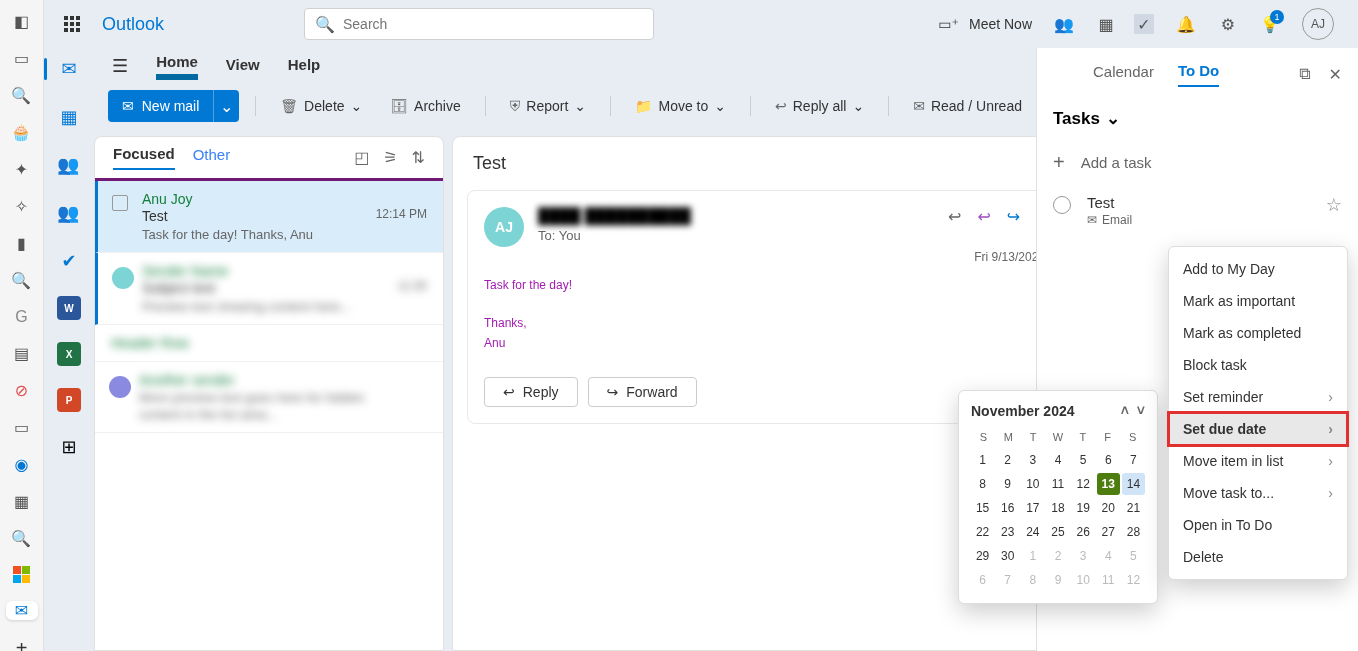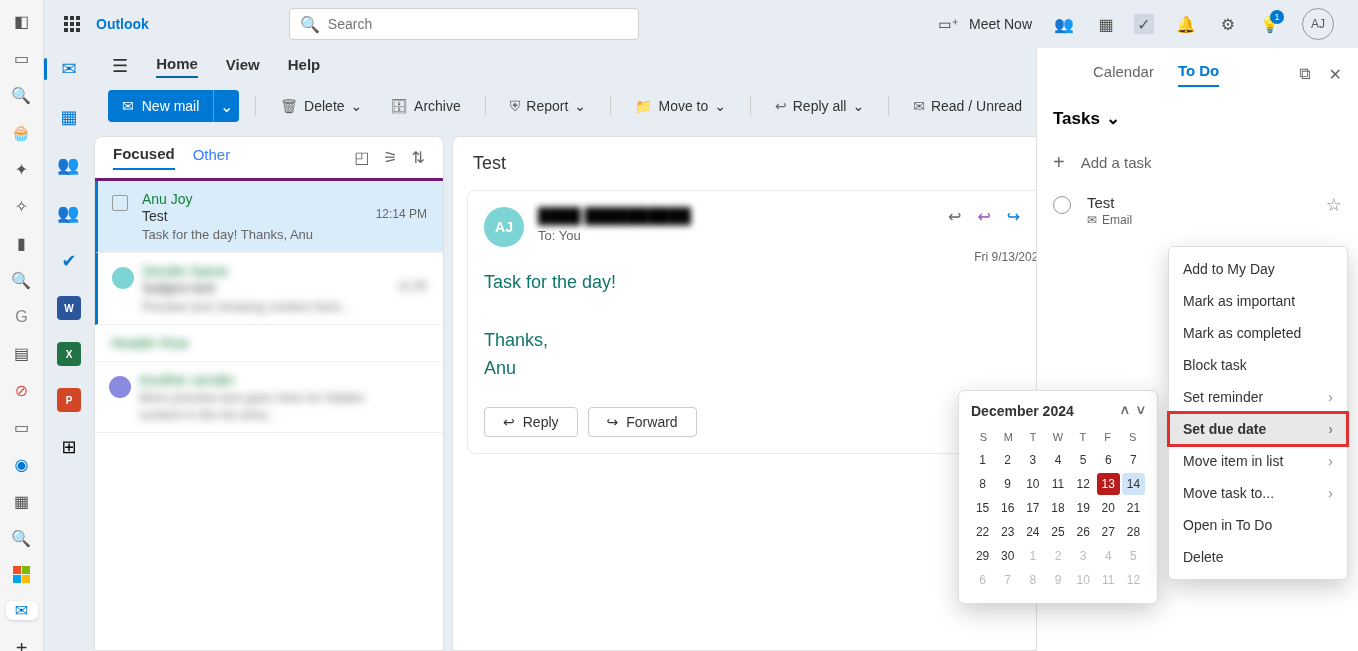--- a/index.html
+++ b/index.html
@@ -13,42 +13,42 @@
 .ms-logo span:nth-child(1){background:#f25022} .ms-logo span:nth-child(2){background:#7fba00} .ms-logo span:nth-child(3){background:#00a4ef} .ms-logo span:nth-child(4){background:#ffb900}
 
 
 .app { position: absolute; left: 44px; top: 0; width: 1314px; height: 651px; background: #e8edf3; }
 
 
 .header { height: 48px; display: flex; align-items: center; padding: 0 12px; background: #e8edf3; }
 .waffle { width: 32px; height: 32px; display: flex; align-items: center; justify-content: center; cursor: pointer; }
 .waffle-grid { display: grid; grid-template: repeat(3,4px)/repeat(3,4px); gap: 2px; }
 .waffle-grid span { background: #333; }
-.brand { color: #0078d4; font-size: 14px; font-weight: 700; margin-left: 8px; }
+.brand { color: #0078d4; font-size: 18px; font-weight: 400; margin-left: 14px; }
 .search-box { margin-left: 140px; width: 350px; height: 32px; background: #fff; border-radius: 4px; display: flex; align-items: center; padding: 0 10px; border: 1px solid #d0d0d0; }
 .search-box input { border: none; outline: none; width: 100%; margin-left: 8px; font-size: 14px; }
 .header-right { margin-left: auto; display: flex; align-items: center; gap: 22px; padding-right: 12px; }
 .meet-btn { display: flex; align-items: center; gap: 10px; color: #333; font-size: 14px; cursor: pointer; }
 .hicon { width: 20px; height: 20px; color: #555; cursor: pointer; display: flex; align-items: center; justify-content: center; position: relative; }
 .badge { position: absolute; top: -4px; right: -4px; width: 14px; height: 14px; background: #0078d4; color: #fff; border-radius: 50%; font-size: 9px; display: flex; align-items: center; justify-content: center; }
 .avatar-circle { width: 32px; height: 32px; border-radius: 50%; border: 1px solid #999; display: flex; align-items: center; justify-content: center; font-size: 12px; color: #555; }
 .header-right-bg { background: #d0d8e4; padding: 8px 10px; border-radius: 0; }
 
 
 .leftrail { position: absolute; left: 0; top: 48px; width: 50px; height: 603px; background: #e8edf3; display: flex; flex-direction: column; align-items: center; padding-top: 8px; gap: 22px; }
 .rail-item { width: 26px; height: 26px; display: flex; align-items: center; justify-content: center; cursor: pointer; border-radius: 4px; font-size: 18px; }
 .rail-mail { color: #0078d4; position: relative; }
 .rail-mail::before { content: ''; position: absolute; left: -12px; top: 2px; width: 3px; height: 22px; background: #0078d4; border-radius: 2px; }
 .app-square { width: 24px; height: 24px; border-radius: 4px; color: #fff; font-size: 10px; font-weight: bold; display: flex; align-items: center; justify-content: center; }
 
 
 .ribbon-tabs { position: absolute; left: 50px; top: 48px; height: 36px; display: flex; align-items: center; gap: 28px; padding: 0 18px; }
 .ham { cursor: pointer; font-size: 18px; color: #333; }
 .tab { font-size: 15px; color: #333; cursor: pointer; padding-bottom: 4px; font-weight: bold; }
-.tab.active { font-weight: 600; border-bottom: 2px solid #0369a1; }
+.tab.active { font-weight: 600; border-bottom: 6px solid #0369a1; }
 
 .ribbon-actions { position: absolute; left: 50px; top: 84px; height: 44px; display: flex; align-items: center; gap: 12px; padding: 0 14px; }
 .newmail { background: #0078d4; color: #fff; height: 32px; display: flex; align-items: center; border-radius: 4px; overflow: hidden; }
 .newmail .main { padding: 0 14px; display: flex; align-items: center; gap: 8px; font-size: 14px; cursor: pointer; }
 .newmail .chev { width: 26px; height: 32px; border-left: 1px solid rgba(255,255,255,.3); display: flex; align-items: center; justify-content: center; cursor: pointer; }
 .action { display: flex; align-items: center; gap: 6px; font-size: 14px; color: #333; padding: 0 8px; cursor: pointer; }
 .action .ic { color: #666; }
 .divider { width: 1px; height: 20px; background: #ccc; margin: 0 4px; }
 
 
@@ -71,21 +71,21 @@
 
 .reading { position: absolute; left: 408px; top: 136px; width: 625px; height: 515px; background: #fff; border-radius: 8px 8px 0 0; border: 1px solid #e0e0e0; }
 .reading .subject { padding: 16px 20px; font-size: 18px; color: #333; }
 .msgcard { margin: 0 14px; border: 1px solid #e8e8e8; border-radius: 8px; padding: 16px; }
 .msgcard .head { display: flex; align-items: flex-start; gap: 14px; }
 .av { width: 40px; height: 40px; border-radius: 50%; background: #7cd4d4; color: #fff; display: flex; align-items: center; justify-content: center; font-size: 14px; font-weight: 600; }
 .msgcard .sender { font-size: 15px; filter: blur(3px); }
 .msgcard .to { font-size: 13px; color: #666; margin-top: 4px; }
 .msgcard .date { margin-left: auto; font-size: 12px; color: #666; }
 .msgcard .actions { display: flex; gap: 16px; color: #666; }
-.msgcard .body { margin-top: 3px; font-size: 18px; color: #0f766e; line-height: 1.6; }
+.msgcard .body { margin-top: 11px; font-size: 12px; color: #a21caf; line-height: 1.6; }
 .msgcard .replybar { margin-top: 24px; display: flex; gap: 10px; }
 .rb { border: 1px solid #ccc; border-radius: 4px; padding: 6px 18px; display: flex; align-items: center; gap: 8px; cursor: pointer; font-size: 14px; color: #333; }
 
 
 .todo { position: absolute; right: 0; top: 48px; width: 322px; height: 603px; background: #fff; border-left: 1px solid #e0e0e0; }
 .todo-head { height: 52px; display: flex; align-items: center; padding: 0 16px; gap: 24px; margin-left: 40px; }
 .todo-tab { font-size: 15px; color: #666; cursor: pointer; padding-bottom: 6px; }
 .todo-tab.active { color: #0078d4; font-weight: 600; border-bottom: 2px solid #0078d4; }
 .todo-head .icons { margin-left: auto; display: flex; gap: 18px; color: #666; }
 .todo-title { padding: 8px 16px 12px; font-size: 17px; font-weight: 600; display: flex; align-items: center; gap: 6px; }
@@ -102,21 +102,21 @@
 .ctxitem.highlight { background: #e8e8e8; outline: 3px solid #e03030; outline-offset: -1px; font-weight: bold; }
 .ctxitem .arr { color: #888; }
 
 
 .calpop { position: absolute; right: 200px; top: 390px; width: 200px; background: #fff; border: 1px solid #ddd; border-radius: 6px; box-shadow: 0 8px 24px rgba(0,0,0,.2); padding: 12px; z-index: 40; }
 .calhead { display: flex; align-items: center; font-size: 14px; font-weight: 600; color: #333; }
 .calhead .nav { margin-left: auto; display: flex; gap: 8px; color: #666; }
 .caldow { display: grid; grid-template-columns: repeat(7,1fr); text-align: center; font-size: 11px; color: #666; margin-top: 12px; }
 .calgrid { display: grid; grid-template-columns: repeat(7,1fr); gap: 2px; text-align: center; font-size: 12px; margin-top: 6px; }
 .calgrid span { padding: 4px 0; border-radius: 3px; cursor: pointer; color: #333; }
-.calgrid span.today { background: #b91c1c; color: #fff; }
+.calgrid span.today { background: #4d7c0f; color: #fff; font-weight: bold; }
 .calgrid span.sel { background: #cfe5f7; }
 .calgrid span.other { color: #bbb; }
 </style>
 </head>
 <body>
 
 <div class="taskbar-left">
   <div class="ticon">◧</div>
   <div class="ticon">▭</div>
   <div class="ticon">🔍</div>
@@ -384,21 +384,21 @@
     <div class="ctxitem">
         <span>Open in To Do</span>
       </div>
     <div class="ctxitem">
         <span>Delete</span>
       </div>
   </div>
 
   <div class="calpop">
     <div class="calhead">
-      <span>December 2024</span>
+      <span>November 2024</span>
       <span class="nav">
           <span>˄</span>
           <span>˅</span>
         </span>
     </div>
     <div class="caldow" id="caldow">
         <span>S</span>
         <span>M</span>
         <span>T</span>
         <span>W</span>

